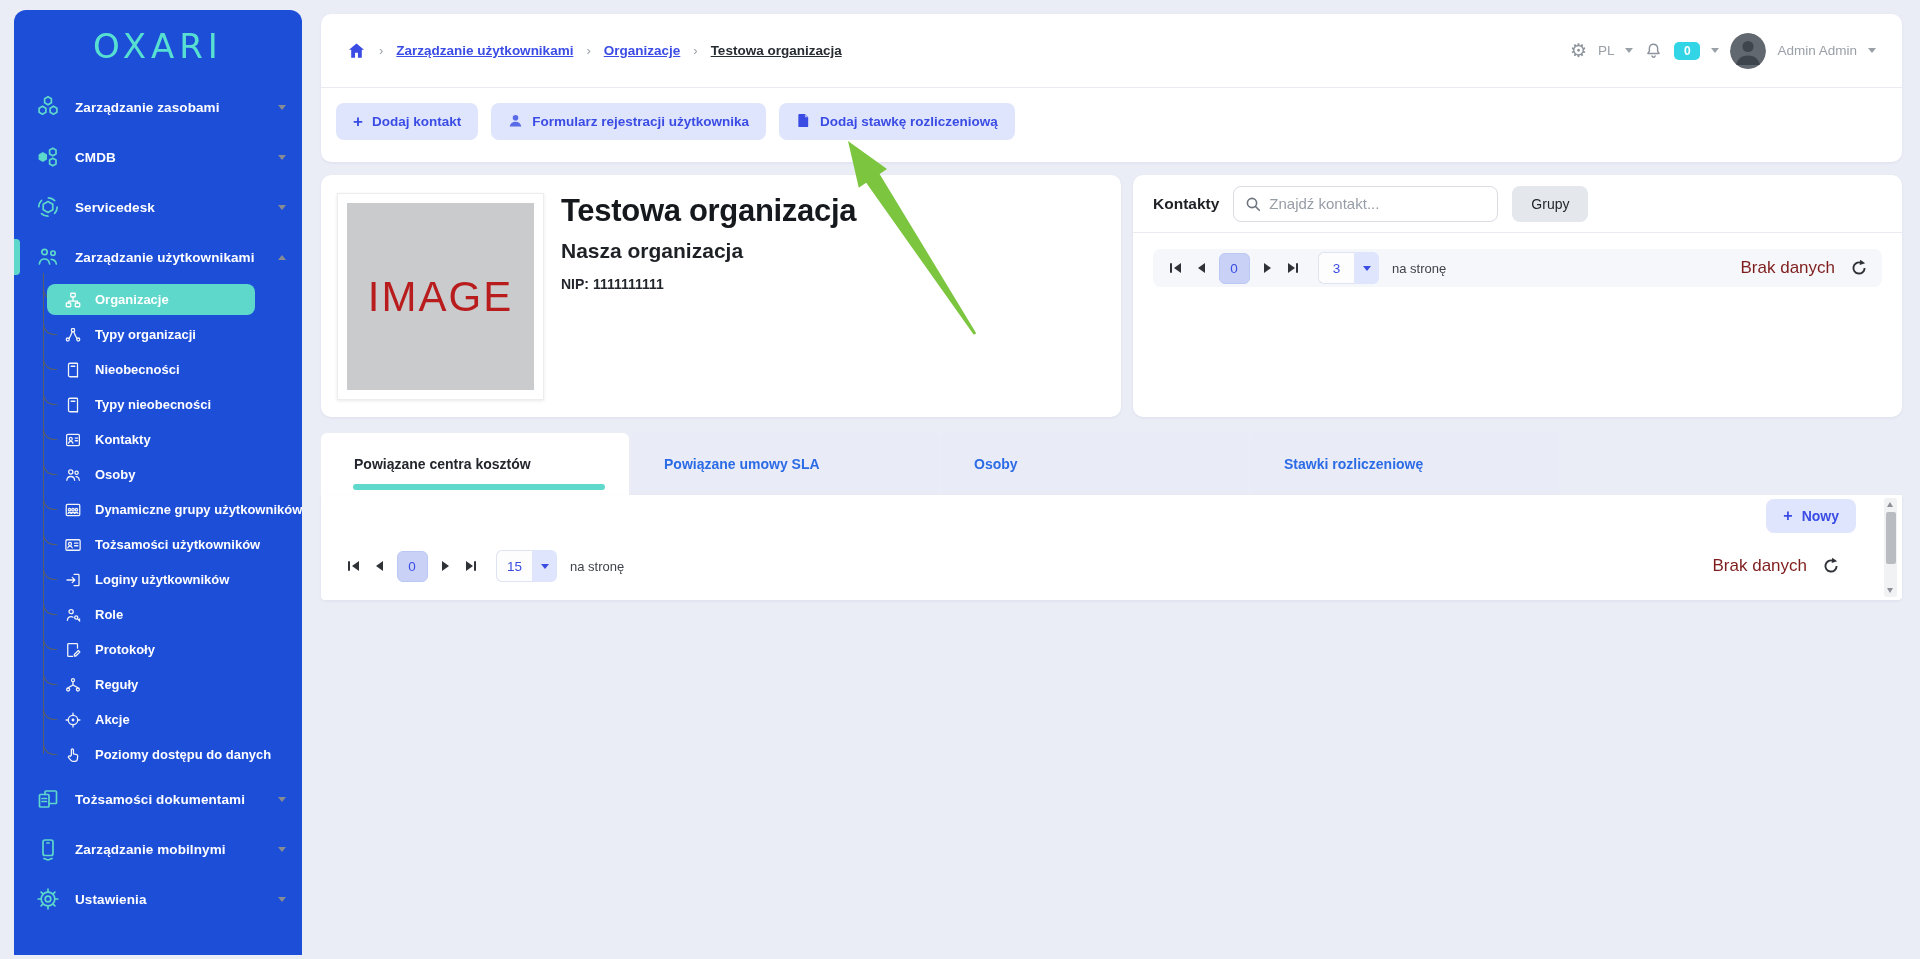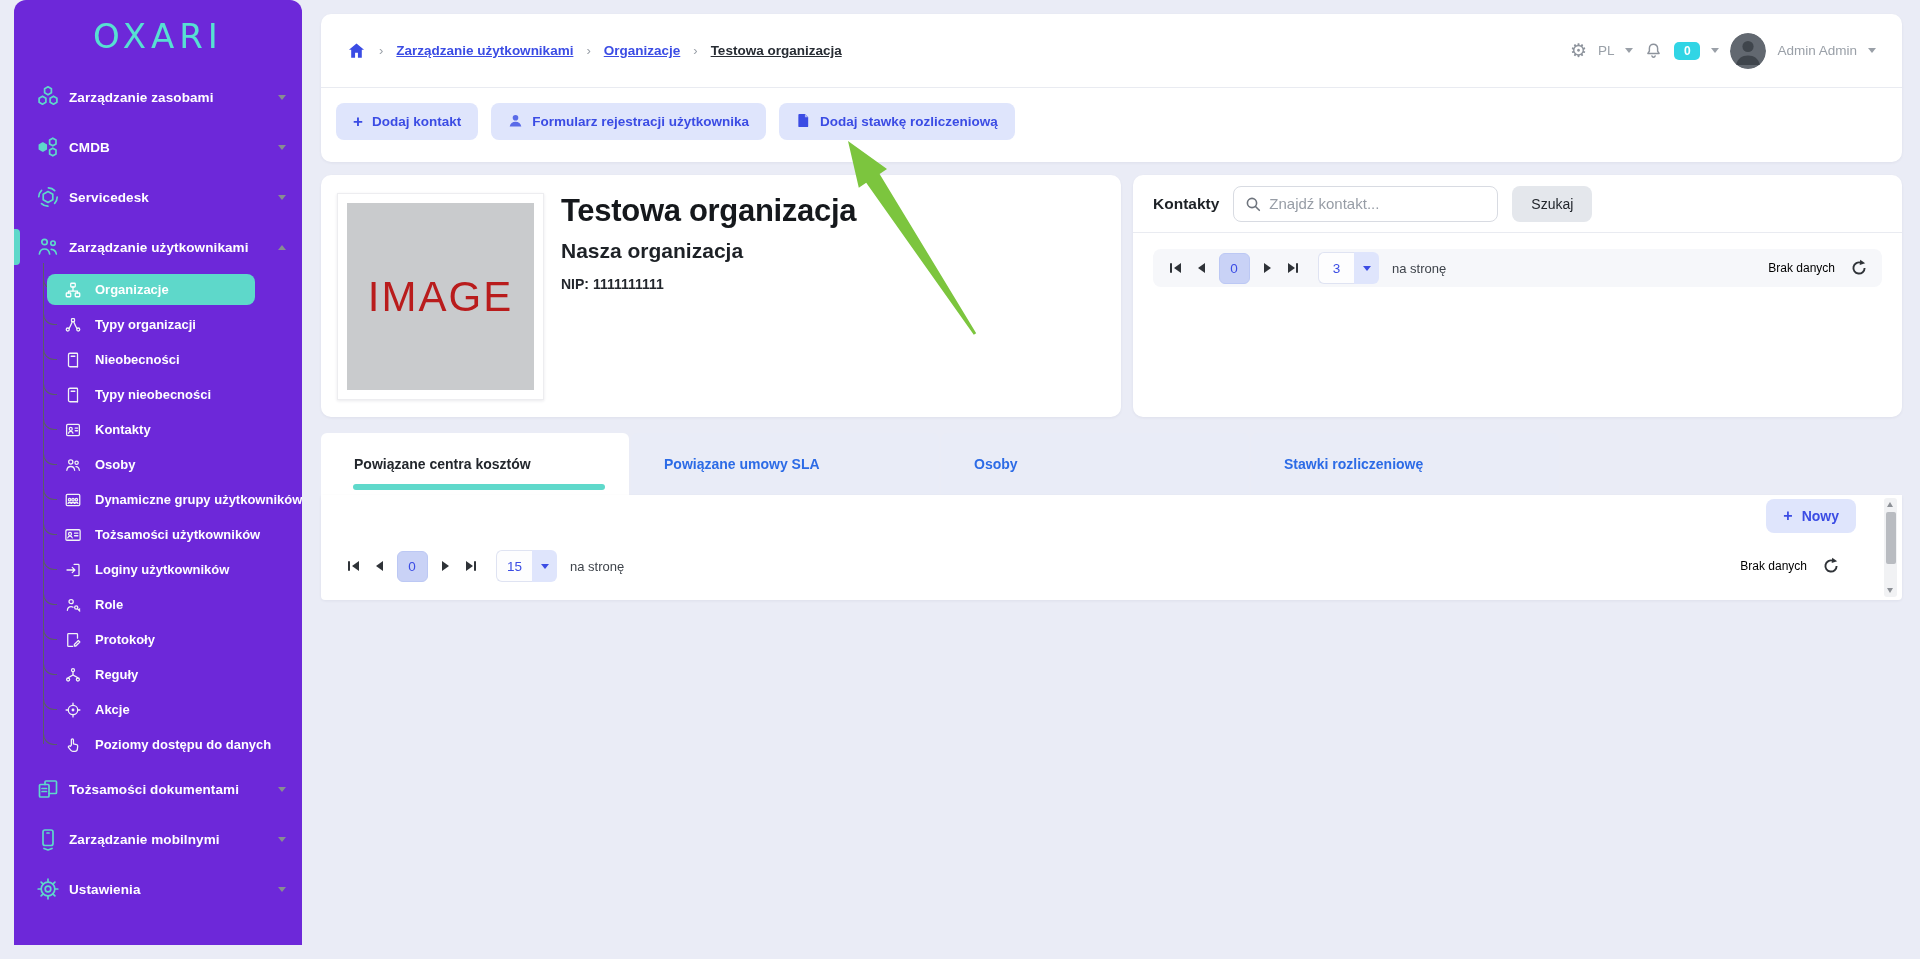--- a/index.html
+++ b/index.html
@@ -1,25 +1,25 @@
 <!DOCTYPE html>
 <html><head>
 <meta charset="utf-8">
 <style>
   * { margin:0; padding:0; box-sizing:border-box; }
   html,body { width:1920px; height:959px; overflow:hidden; }
   body { background:#eaecf6; font-family:"Liberation Sans","DejaVu Sans",sans-serif; color:#23272d; position:relative; }
 
   
-  .sidebar { position:absolute; left:14px; top:0; width:288px; height:945px;
-             background:#6d28d9; border-radius:12px 12px 0 0; overflow:hidden; }
+  .sidebar { position:absolute; left:14px; top:10px; width:288px; height:945px;
+             background:#1d4ed8; border-radius:12px 12px 0 0; overflow:hidden; }
   .logo { height:72px; display:flex; align-items:center; justify-content:center;
           color:#57e0d2; font-size:34px; letter-spacing:5px; font-weight:500;
           font-family:"DejaVu Sans",sans-serif; }
-  .tl-item { height:50px; display:flex; align-items:center; gap:9px; padding:0 16px 0 22px;
+  .tl-item { height:50px; display:flex; align-items:center; gap:15px; padding:0 16px 0 22px;
              position:relative; cursor:pointer; }
   .tl-item .tl-icon { width:24px; height:24px; color:#5ed8ca; flex:none; display:flex; align-items:center; justify-content:center; }
   .tl-item .tl-icon svg { width:24px; height:24px; }
   .tl-label { flex:1; color:#fff; font-size:13.5px; font-weight:700; letter-spacing:.1px; }
   .caret { width:0; height:0; border-left:4.5px solid transparent; border-right:4.5px solid transparent; flex:none; }
   .caret.down { border-top:5px solid #878c92; }
   .caret.up   { border-bottom:5px solid #878c92; }
   .tl-item.active::before { content:''; position:absolute; left:0; top:7px; width:6px; height:36px;
              background:#5ed8ca; border-radius:0 4px 4px 0; }
   .sub-list { position:relative; padding-bottom:2px; }
@@ -99,21 +99,21 @@
   .pg-select { display:flex; height:32px; cursor:pointer; margin-left:6px; }
   .pg-select .val { width:36px; background:#fdfdfe; border:1px solid #dfe3f2; border-right:none;
                     border-radius:6px 0 0 6px; color:#3b4ce4; font-size:13.5px;
                     display:flex; align-items:center; justify-content:center; }
   .pg-select .arr { width:25px; background:#dfe5fc; border-radius:0 6px 6px 0;
                     display:flex; align-items:center; justify-content:center; }
   .pg-select .arr i { width:0; height:0; border-left:4.5px solid transparent; border-right:4.5px solid transparent;
                       border-top:5.5px solid #3b4ce4; }
   .pg-label { font-size:13px; color:#3f444b; margin-left:2px; }
   .pager-right { display:flex; align-items:center; gap:15px; }
-  .empty-label { font-size:12px; color:#000000;text-align:center; }
+  .empty-label { font-size:17px; color:#7f1d1d;text-align:center; }
   .refresh { width:18px; height:18px; cursor:pointer; }
 
   
   .tabs-row { position:absolute; left:321px; top:433px; height:62px; display:flex; }
   .tab { width:308px; margin-right:2px; display:flex; align-items:center; padding-left:33px;
          font-size:14px; font-weight:700; position:relative; cursor:pointer; border-radius:6px 6px 0 0; }
   .tab.active { background:#fff; color:#23272d; }
   .tab.active::after { content:''; position:absolute; left:32px; bottom:5px; width:252px; height:6px;
          border-radius:3px; background:#5fd9cb; }
   .tab:not(.active) { background:#e9ecf7; color:#2c6be6; }
@@ -446,21 +446,21 @@
   <section class="card contacts-card">
     <div class="c-top">
       <span class="c-title">Kontakty</span>
       <div class="search-box">
         <svg viewBox="0 0 16 16" fill="none" stroke="#6e747d" stroke-width="1.6">
             <circle cx="7" cy="7" r="4.6"></circle>
             <path d="M10.5 10.5L14.3 14.3" stroke-linecap="round"></path>
           </svg>
         <input type="text" placeholder="Znajdź kontakt..." style="">
       </div>
-      <button class="szukaj-btn">Szukaj</button>
+      <button class="szukaj-btn">Grupy</button>
     </div>
     <div class="pager-bar">
       <div class="pager">
         <span class="pg-btn">
             <span class="pg-bar"></span>
             <span class="tri-l"></span>
           </span>
         <span class="pg-btn">
             <span class="tri-l"></span>
           </span>

